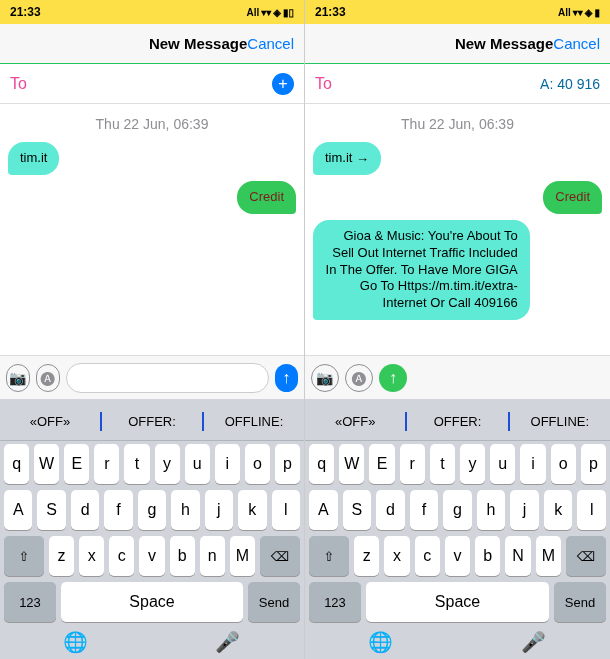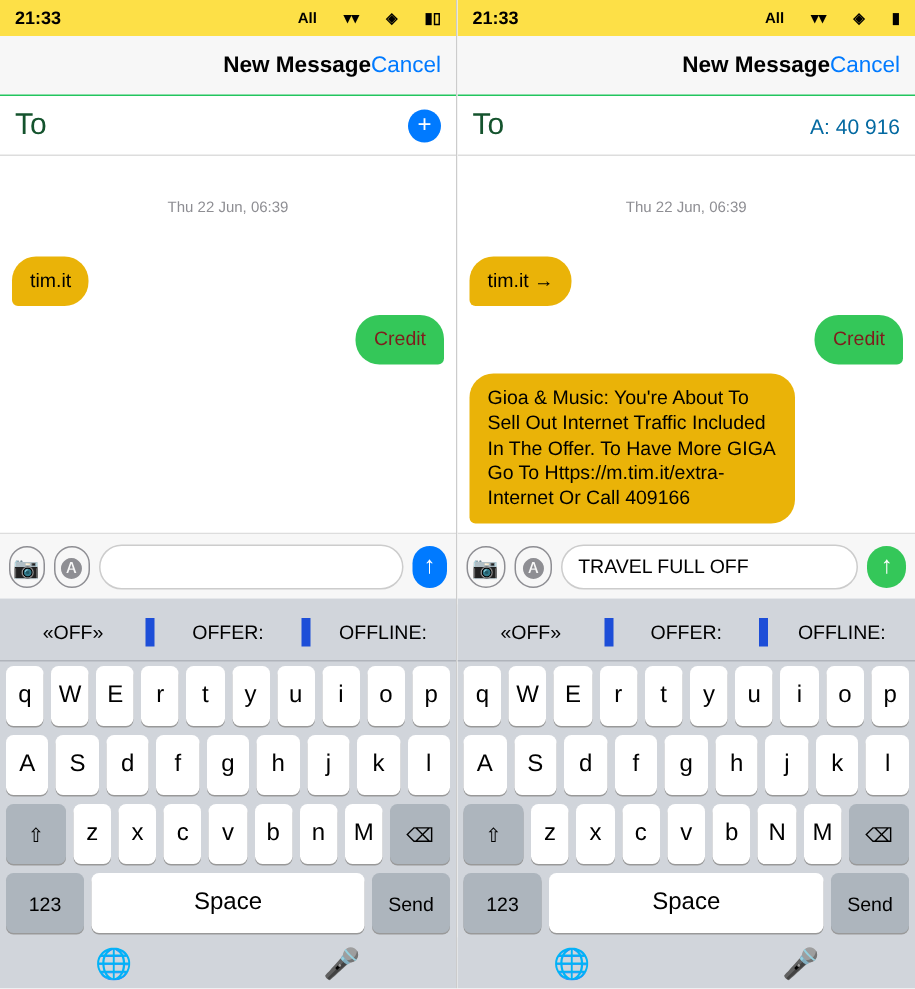--- a/index.html
+++ b/index.html
@@ -27,21 +27,21 @@
       height: 24px;
       background: #fde047;
       display: flex;
       align-items: center;
       justify-content: space-between;
       padding: 0 10px;
       font-size: 11px;
       font-weight: 600;
     }
     .status-bar .time { font-size: 12px; font-weight: 600; }
-    .status-icons { display: flex; align-items: center; gap: 18px; font-size: 10px; }
+    .status-icons { display: flex; align-items: center; gap: 2px; font-size: 10px; }
 
     
     .nav-bar {
       height: 40px;
       background: #f7f7f7;
       border-bottom: 1px solid #22c55e;
       display: flex;
       align-items: center;
       justify-content: flex-end;
       padding: 0 10px;
@@ -51,21 +51,21 @@
 
     
     .to-field {
       height: 40px;
       display: flex;
       align-items: center;
       padding: 0 10px;
       border-bottom: 1px solid #ddd;
       background: #fff;
     }
-    .to-label { font-size: 20px; color: #14532d; margin-right: 8px; }
+    .to-label { font-size: 16px; color: #ec4899; margin-right: 8px; }
     .to-plus { width: 22px; height: 22px; border-radius: 11px; background: #007aff; color: #fff; font-size: 16px; display: flex; align-items: center; justify-content: center; margin-left: auto; }
 
     
     .message-area {
       flex: 1;
       overflow: hidden;
       background: #fff;
       position: relative;
     }
 
@@ -115,21 +115,21 @@
       background: #d1d5db;
       display: flex;
       align-items: center;
       border-bottom: 1px solid #b0b4bb;
     }
     .autocomplete-item {
       flex: 1;
       text-align: center;
       font-size: 13px;
       color: #000;
-      border-right: 6px solid #1d4ed8;
+      border-right: 2px solid #1d4ed8;
       padding: 2px 0;
     }
     .autocomplete-item:last-child { border-right: none; }
 
     .key-row {
       display: flex;
       justify-content: center;
       gap: 5px;
       padding: 3px 4px;
     }
@@ -175,42 +175,43 @@
 
     
     .bubble-area {
       padding: 8px;
       display: flex;
       flex-direction: column;
       gap: 6px;
     }
     .bubble-time {
       text-align: center;
-      font-size: 10px;
+      font-size: 14px;
       color: #8e8e93;
-      margin: 21px 0;
+      margin: 4px 0;
     }
     .bubble {
       max-width: 75%;
       padding: 8px 12px;
       border-radius: 16px;
       font-size: 13px;
       line-height: 1.3;
     }
     .bubble.sent {
       background: #34c759;
       color: #7f1d1d;
       align-self: flex-end;
       border-bottom-right-radius: 4px;
     }
     .bubble.received {
-      background: #eab308;
+      background: #5eead4;
       color: #000;
       align-self: flex-start;
       border-bottom-left-radius: 4px;
+      text-align: right;
     }
 
     
     .right-panel {
       width: 305px;
       height: 659px;
       background: #fff;
       display: flex;
       flex-direction: column;
       overflow: hidden;
@@ -382,21 +383,20 @@
       <div class="bubble-time">Thu 22 Jun, 06:39</div>
       <div class="bubble received">tim.it →</div>
       <div class="bubble sent">Credit</div>
       <div class="bubble received">Gioa &amp; Music: You're About To Sell Out Internet Traffic Included In The Offer. To Have More GIGA Go To Https://m.tim.it/extra-Internet Or Call 409166</div>
     </div>
   </div>
 
   <div class="travel-input-bar">
     <div class="input-icon">📷</div>
     <div class="input-icon">🅐</div>
-    <input class="travel-field" type="text" value="TRAVEL FULL OFF" style="">
     <div class="send-btn-green">↑</div>
   </div>
 
   <div class="keyboard">
 
     <div class="autocomplete-bar">
       <div class="autocomplete-item">«OFF»</div>
       <div class="autocomplete-item">OFFER:</div>
       <div class="autocomplete-item">OFFLINE:</div>
     </div>

